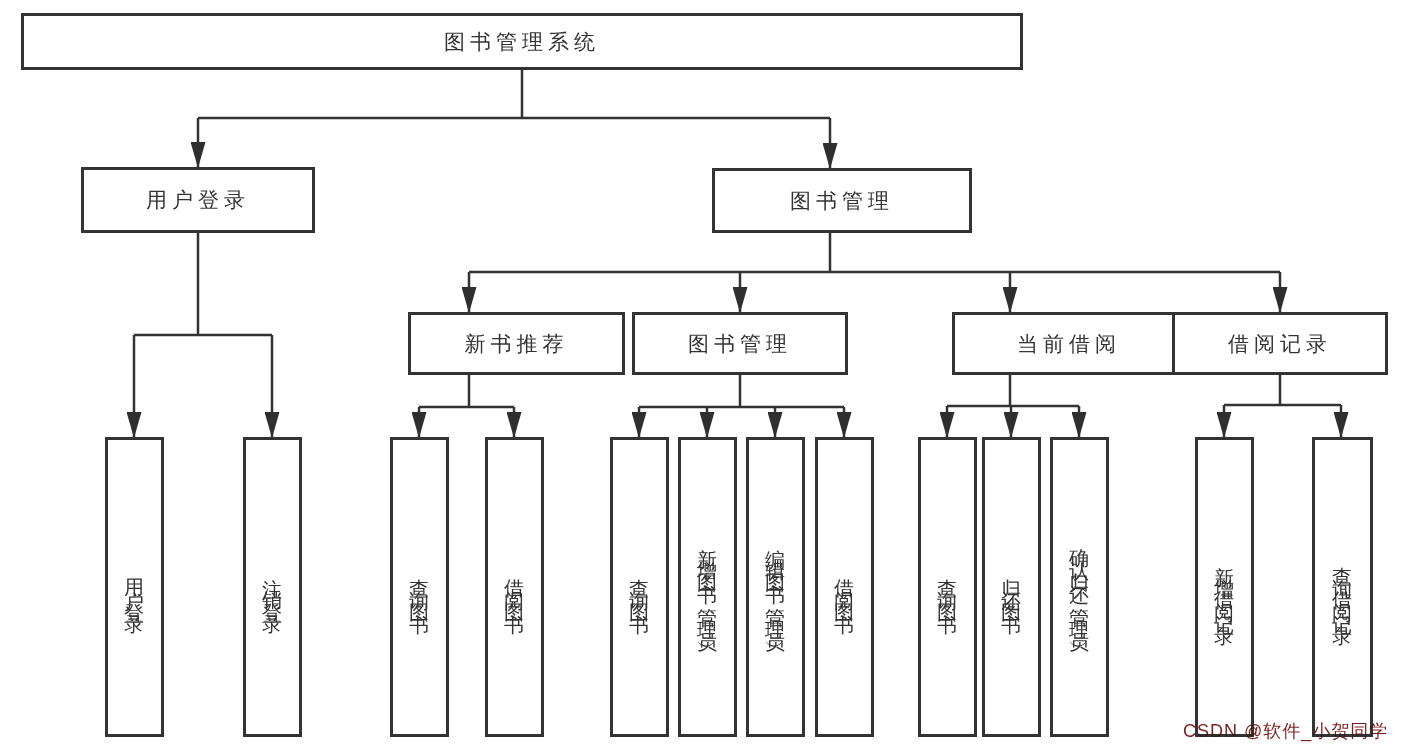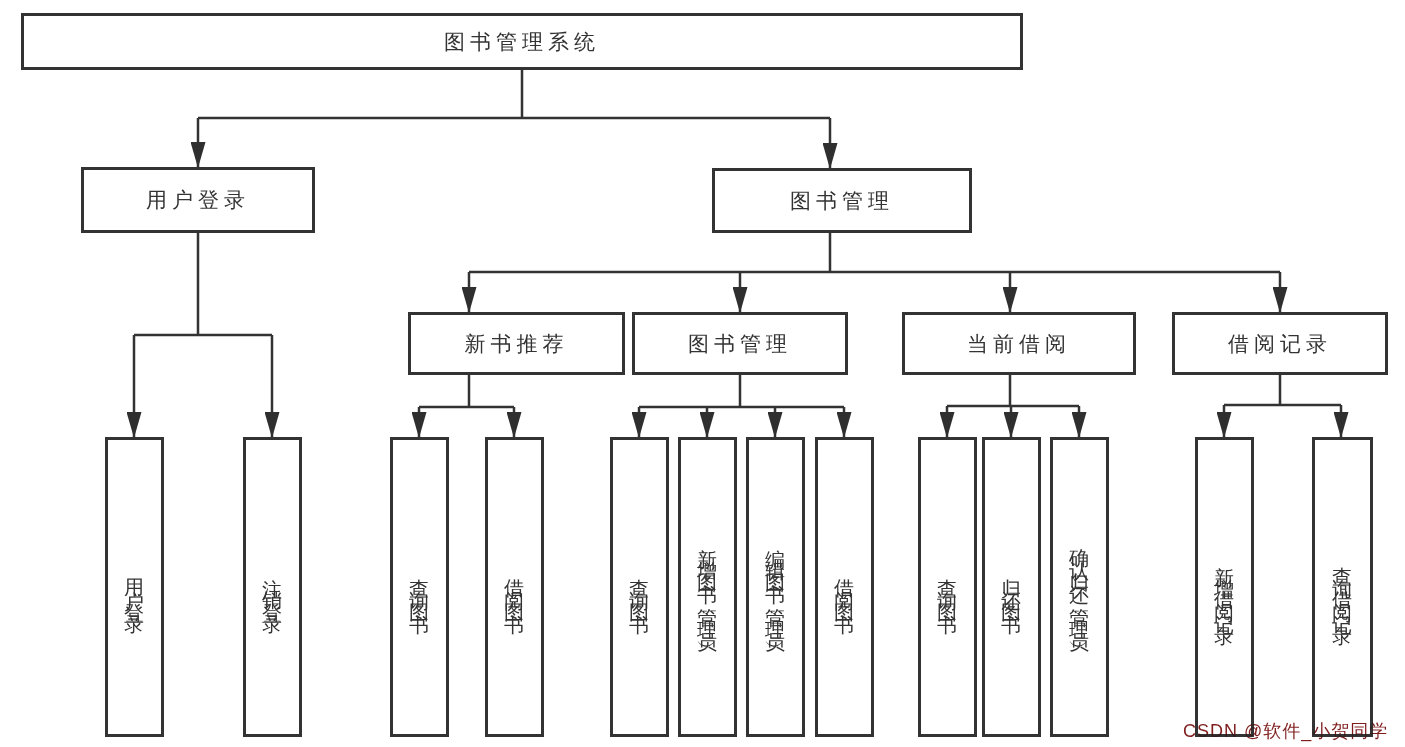--- a/index.html
+++ b/index.html
@@ -112,21 +112,21 @@
   <div class="node h" style="left:712px; top:168px; width:260px; height:65px;">
     <span>图书管理</span>
   </div>
 
   <div class="node h" style="left:361px; top:312px; width:217px; height:63px;margin-left:47px;">
     <span>新书推荐</span>
   </div>
   <div class="node h" style="left:632px; top:312px; width:216px; height:63px;">
     <span>图书管理</span>
   </div>
-  <div class="node h" style="left:902px; top:312px; width:234px; height:63px;">
+  <div class="node h" style="left:952px; top:312px; width:234px; height:63px;">
     <span>当前借阅</span>
   </div>
   <div class="node h" style="left:1172px; top:312px; width:216px; height:63px;text-align:center;">
     <span>借阅记录</span>
   </div>
 
   <div class="node v" style="left:105px; top:437px; width:59px; height:300px;">
     <span>用户登录</span>
   </div>
   <div class="node v" style="left:243px; top:437px; width:59px; height:300px;">

